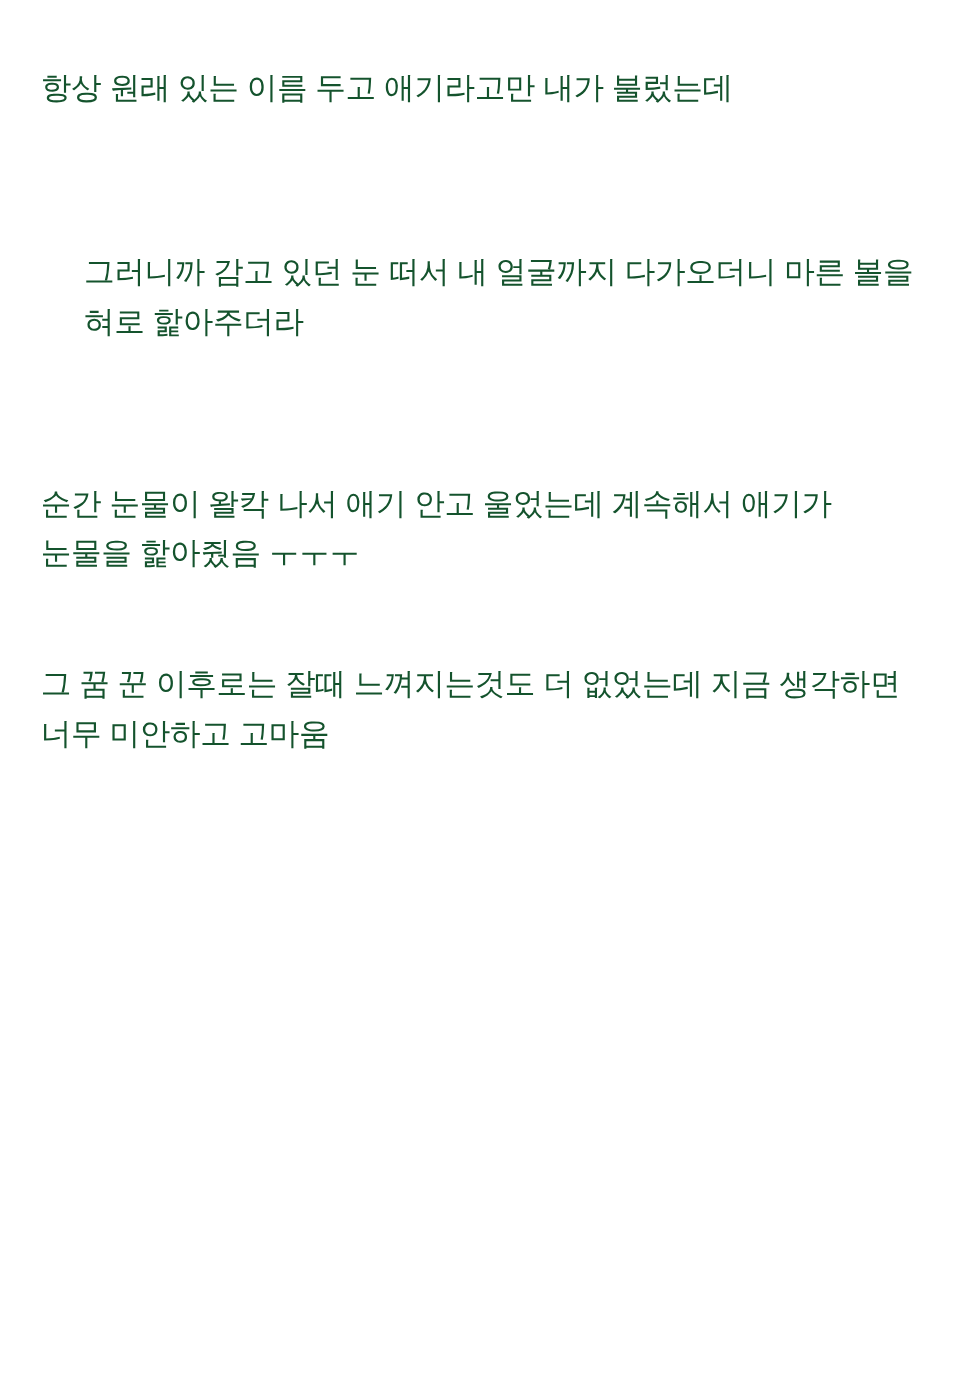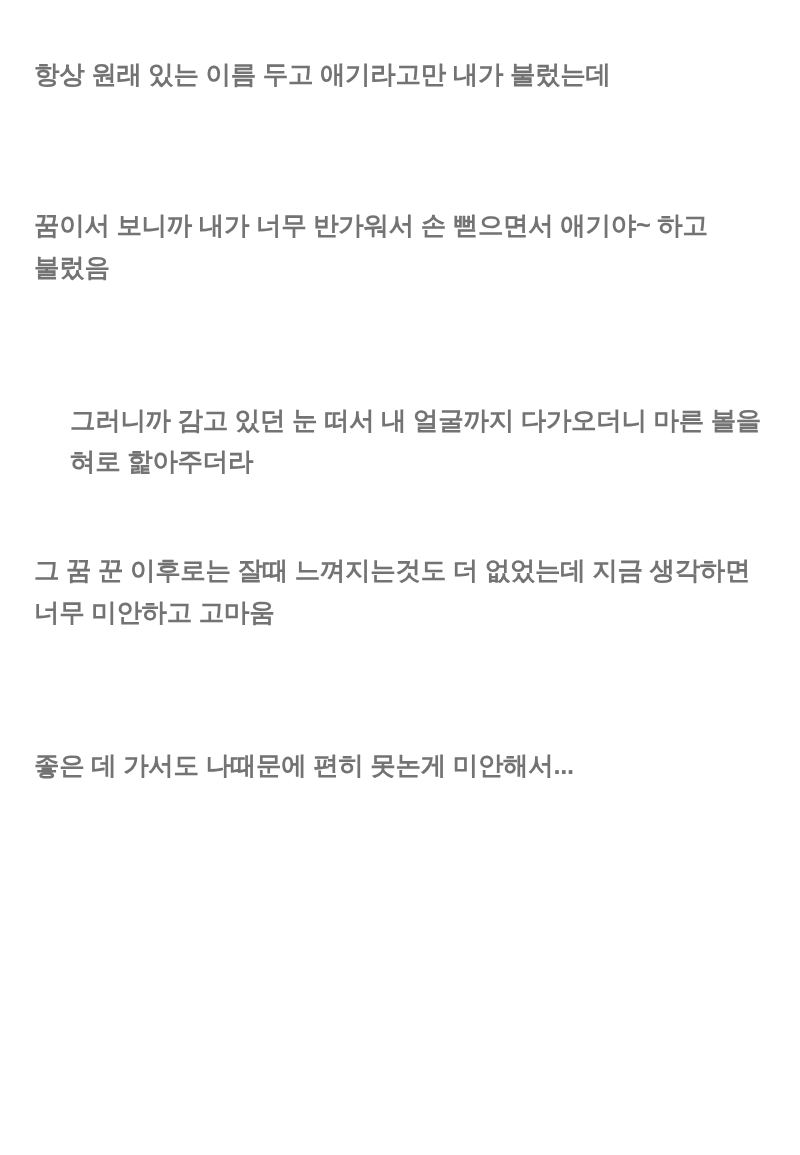--- a/index.html
+++ b/index.html
@@ -22,44 +22,42 @@
     box-sizing: border-box;
     padding: 36px 34px 20px 34px;
   }
   .post-body {
     display: block;
   }
   .para {
     font-size: 25.5px;
     line-height: 1.62;
     letter-spacing: -0.3px;
-    color: #737373;
+    color: #14532d;
     white-space: pre-wrap;
     word-break: keep-all;
-    font-weight: bold;
   }
   
   .gap-1 { margin-top: 18px; }
   .gap-2 { margin-top: 110px; }
   .gap-3 { margin-top: 112px; margin-left: 36px; }
   .gap-4 { margin-top: 110px; }
   .gap-5 { margin-top: 68px; }
   .gap-6 { margin-top: 112px; }
 </style>
 </head>
 <body>
 
 <div class="page">
   <div class="post-body">
 
     <p class="para gap-1">항상 원래 있는 이름 두고 애기라고만 내가 불렀는데</p>
 
-    <p class="para gap-2">꿈이서 보니까 내가 너무 반가워서 손 뻗으면서 애기야~ 하고 불렀음</p>
 
     <p class="para gap-3">그러니까 감고 있던 눈 떠서 내 얼굴까지 다가오더니 마른 볼을 혀로 핥아주더라</p>
 
+    <p class="para gap-4">순간 눈물이 왈칵 나서 애기 안고 울었는데 계속해서 애기가 눈물을 핥아줬음 ㅜㅜㅜ</p>
 
     <p class="para gap-5">그 꿈 꾼 이후로는 잘때 느껴지는것도 더 없었는데 지금 생각하면 너무 미안하고 고마움</p>
 
-    <p class="para gap-6">좋은 데 가서도 나때문에 편히 못논게 미안해서...</p>
 
   </div>
 </div>
 
 </body></html>

